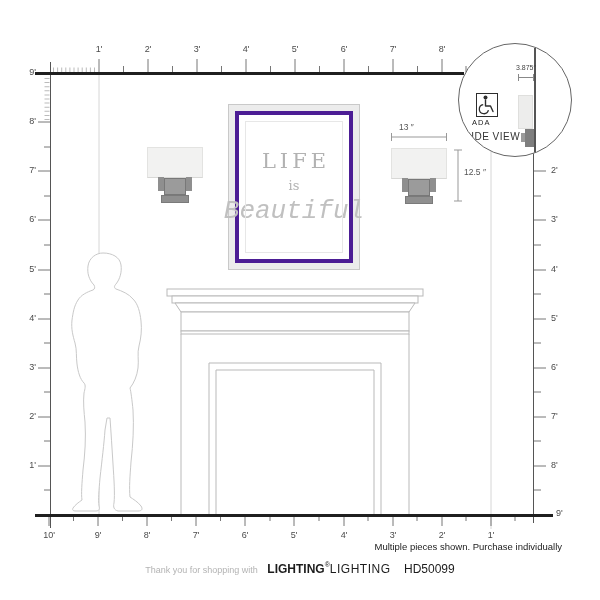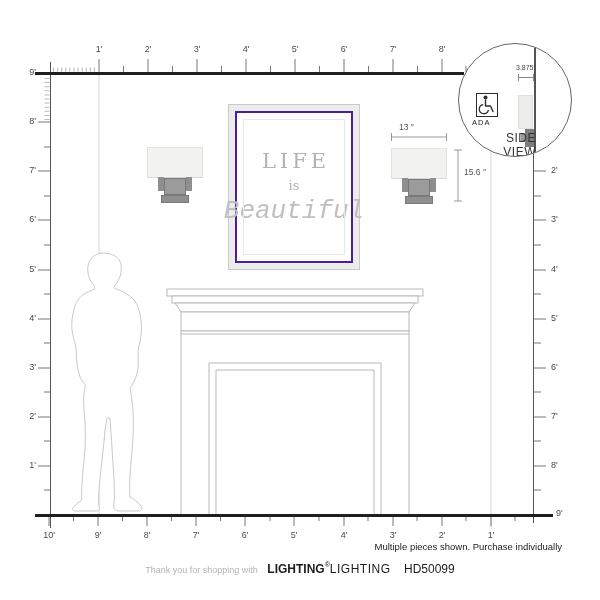--- a/index.html
+++ b/index.html
@@ -8,21 +8,21 @@
   #lineart{position:absolute;left:0;top:0;z-index:1;}
 
   .lbl{position:absolute;font-size:9px;color:#4a4a4a;z-index:3;line-height:10px;}
   .lbl.ctr{text-align:center;}
   .lbl.rgt{text-align:right;}
 
   
   .frame{position:absolute;left:228px;top:104px;width:132px;height:166px;z-index:2;
          box-sizing:border-box;background:#ececec;border:1px solid #c9c9c9;padding:6px;}
   .matte{position:relative;width:100%;height:100%;box-sizing:border-box;background:#fff;
-         border:2px solid #4c1d95;display:flex;flex-direction:column;align-items:center;
+         border:4px solid #4c1d95;display:flex;flex-direction:column;align-items:center;
          justify-content:center;}
   .inner-line{position:absolute;inset:6px;border:1px solid #e7e7e7;}
   .art1{font-family:"DejaVu Serif",serif;font-size:21px;letter-spacing:4px;color:#b2b2b2;margin-left:4px;}
   .art2{font-family:"DejaVu Serif",serif;font-size:13px;color:#b2b2b2;margin-top:5px;text-align:center;}
   .art3{font-family:Liberation Mono, monospace;font-style:italic;font-size:26px;color:#c0c0c0;margin-top:3px;}
 
   
   .sconce{position:absolute;width:56px;height:57px;z-index:2;}
   .sconce .shade{position:absolute;left:0;top:0;width:56px;height:31px;box-sizing:border-box;
                  background:#f2f2f1;border:1px solid #e3e3e1;border-bottom-color:#d8d8d6;}
@@ -46,22 +46,22 @@
   .inset .sv-nub{position:absolute;left:62px;top:89px;width:4px;height:9px;background:#9a9a9a;}
   .inset .d-line{position:absolute;left:59px;top:33px;width:16px;height:1px;background:#888;}
   .inset .d-t1{position:absolute;left:59px;top:30px;width:1px;height:7px;background:#888;}
   .inset .d-t2{position:absolute;left:74px;top:30px;width:1px;height:7px;background:#888;}
   .inset .d-lbl{position:absolute;left:42px;top:20px;width:50px;text-align:center;
                 font-size:7px;color:#444;}
   .inset .ada-box{position:absolute;left:17px;top:49px;width:22px;height:24px;box-sizing:border-box;
                   border:1.5px solid #2d2d2d;}
   .inset .ada-lbl{position:absolute;left:13px;top:74px;width:30px;text-align:left;
                   font-size:7.5px;color:#222;letter-spacing:1px;}
-  .inset .sv-lbl{position:absolute;left:11px;top:87px;width:66px;text-align:right;
-                 font-size:12px;color:#333;letter-spacing:0.5px;}
+  .inset .sv-lbl{position:absolute;left:5px;top:87px;width:66px;text-align:left;
+                 font-size:10px;color:#333;letter-spacing:0.5px;}
 
   .notice{position:absolute;right:38px;top:541px;font-size:9.5px;color:#222;z-index:3;}
   .footer{position:absolute;left:0;top:559px;width:600px;text-align:center;z-index:3;color:#1c1c1c;}
   .footer .pre{font-size:9px;color:#b3b3b3;}
   .footer .brand{font-size:12px;font-weight:bold;margin-left:5px;}
   .footer .reg{font-size:7px;vertical-align:super;}
   .footer .brand2{font-size:12px;letter-spacing:0.5px;}
   .footer .model{font-size:12px;margin-left:9px;}
 </style>
 </head>
@@ -258,21 +258,21 @@
   </div>
   <div class="sconce" style="left:391px;top:148px">
     <div class="shade"></div>
     <div class="arm-l"></div>
     <div class="arm-r"></div>
     <div class="block"></div>
     <div class="base"></div>
   </div>
 
   <div class="dim-lbl ctr" style="left:399px;top:122px;width:40px;text-align:left">13 ″</div>
-  <div class="dim-lbl" style="left:464px;top:167px">15.6 ″</div>
+  <div class="dim-lbl" style="left:464px;top:167px">12.5 ″</div>
 
   <div class="inset">
     <div class="wall"></div>
     <div class="sv-shade"></div>
     <div class="sv-mount"></div>
     <div class="sv-nub"></div>
     <div class="d-line"></div>
     <div class="d-t1"></div>
     <div class="d-t2"></div>
     <div class="d-lbl">3.875″</div>

